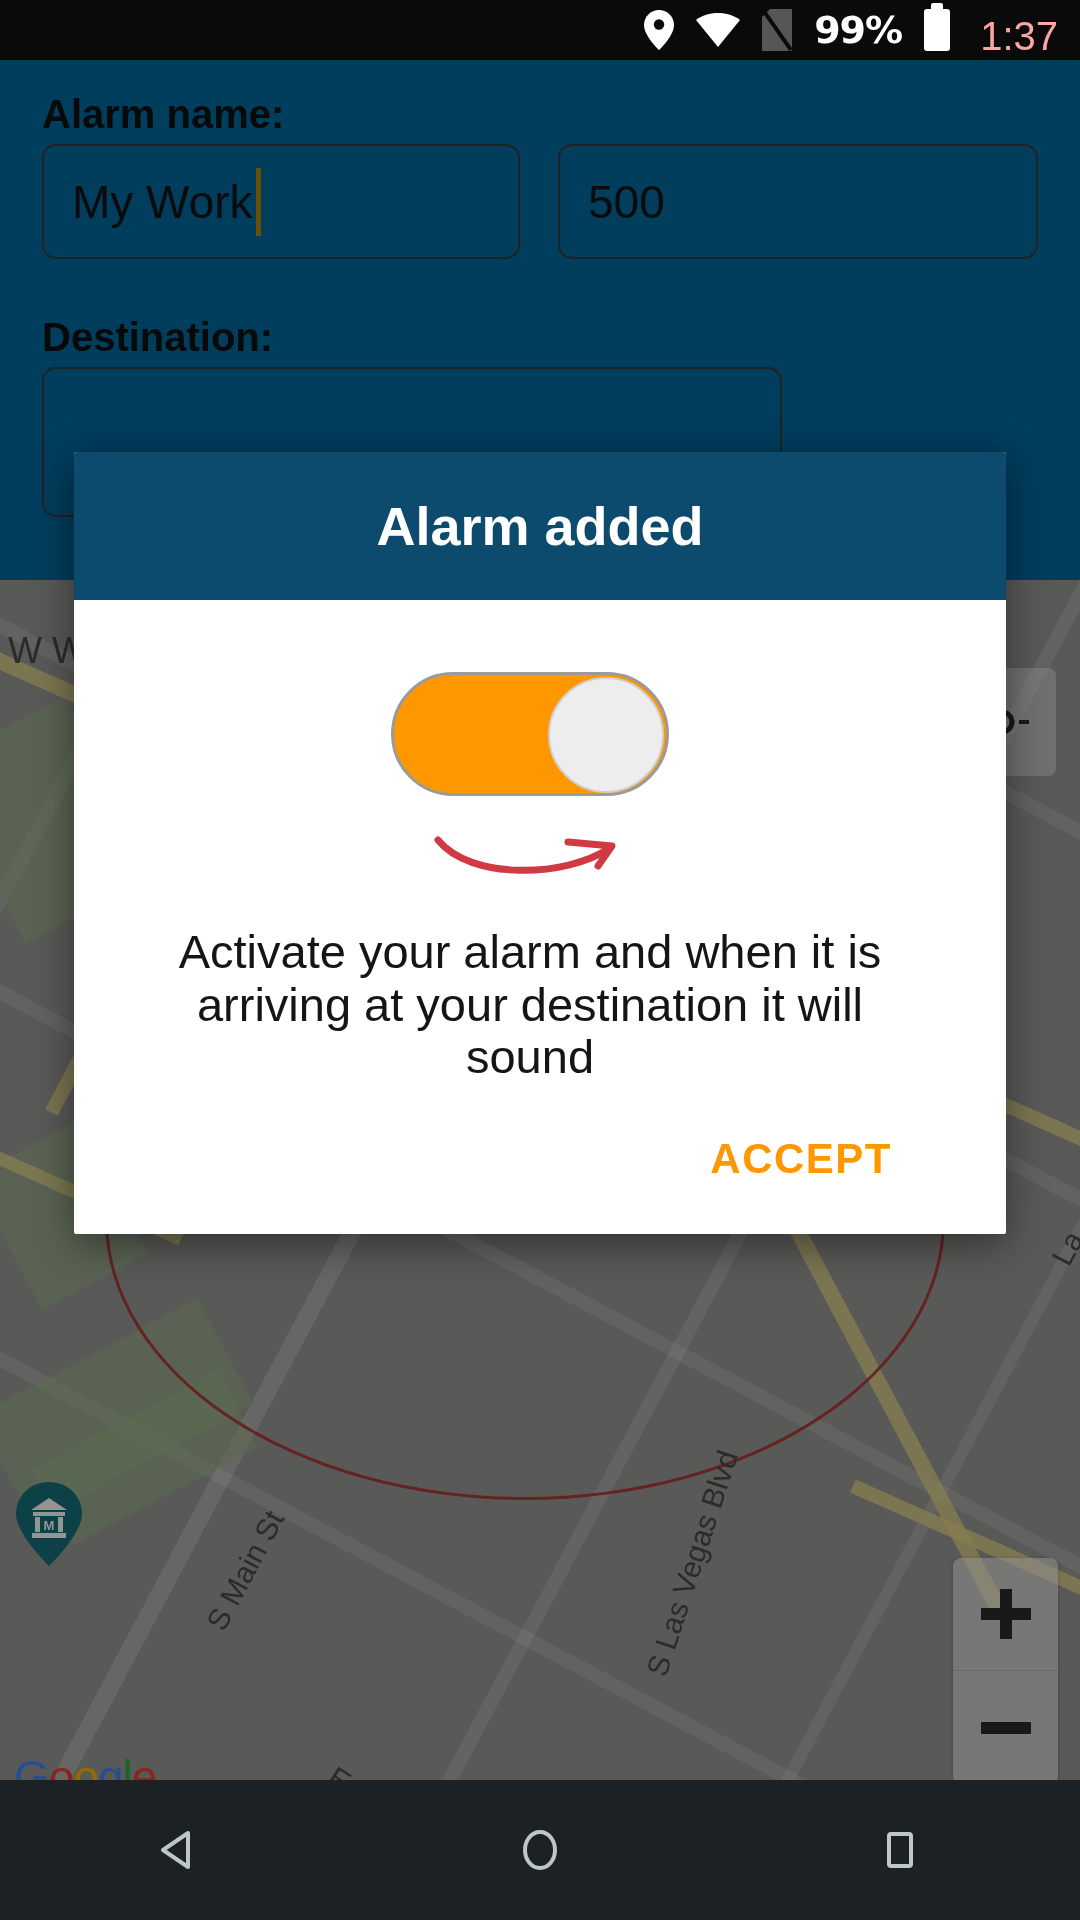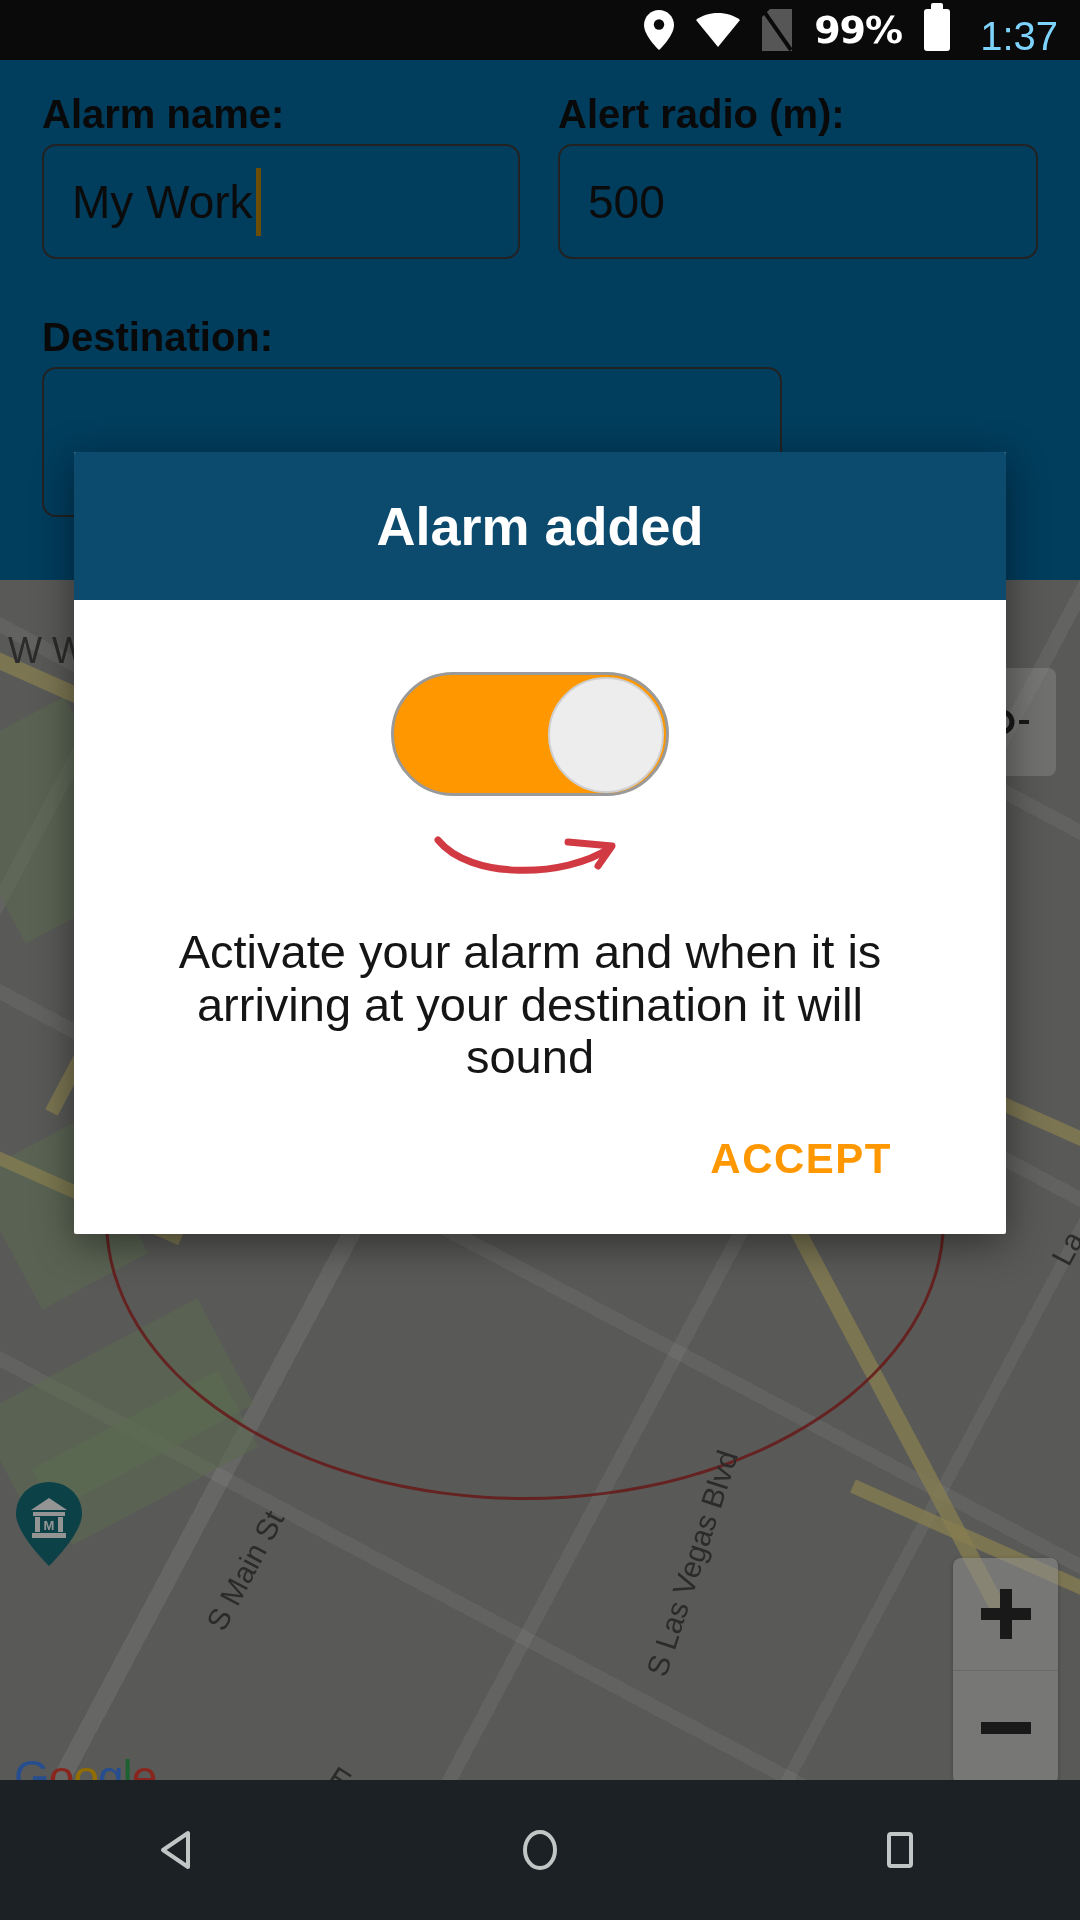--- a/index.html
+++ b/index.html
@@ -9,21 +9,21 @@
   #screen{ position:relative; width:1080px; height:1920px; overflow:hidden; background:#6e6e6e; }
 
   
   #statusbar{
     position:absolute; top:0; left:0; width:1080px; height:60px;
     background:#0a0a0a; display:flex; align-items:center; justify-content:flex-end;
     padding-right:22px; gap:22px; z-index:60;
   }
   .sb-icon{ display:flex; align-items:center; }
   .sb-pct{ color:#fff; font-size:38px; font-weight:bold; letter-spacing:-1px; font-family:"DejaVu Sans", sans-serif; }
-  .sb-time{ color:#7dd3fc; font-size:40px; font-weight:normal; font-family:"Liberation Sans", sans-serif; margin-left:8px;margin-top:12px;}
+  .sb-time{ color:#fca5a5; font-size:40px; font-weight:normal; font-family:"Liberation Sans", sans-serif; margin-left:8px;margin-top:12px;}
   .batt{ width:26px; height:42px; background:#fff; border-radius:3px; position:relative; }
   .batt:before{ content:""; position:absolute; top:-6px; left:7px; width:12px; height:6px; background:#fff; border-radius:2px 2px 0 0;}
 
   
   #map{
     position:absolute; top:60px; left:0; width:1080px; height:1720px;
     background:
       linear-gradient(118deg, transparent 0 48.4%, rgba(255,255,255,.22) 48.4% 49.4%, transparent 49.4% 100%),
       linear-gradient(118deg, transparent 0 22%, rgba(255,255,255,.17) 22% 22.8%, transparent 22.8% 100%),
       linear-gradient(118deg, transparent 0 68%, rgba(255,255,255,.17) 68% 68.8%, transparent 68.8% 100%),
@@ -242,21 +242,20 @@
     <span class="plus-v2"></span>
   </div>
 
   <div id="form">
     <div class="field-label" style="left:42px; top:32px;">Alarm name:</div>
     <div class="field-box" style="left:42px; top:84px; width:478px; height:115px;">
       <span class="field-value">My Work</span>
         <span id="caret"></span>
     </div>
 
-    <div class="field-label" style="left:558px; top:32px;">Alert radio (m):</div>
     <div class="field-box" style="left:558px; top:84px; width:480px; height:115px;">
       <span class="field-value">500</span>
     </div>
 
     <div class="field-label" style="left:42px; top:255px;">Destination:</div>
     <div class="field-box" style="left:42px; top:307px; width:740px; height:150px;">
       <span class="field-value"></span>
     </div>
   </div>
 

